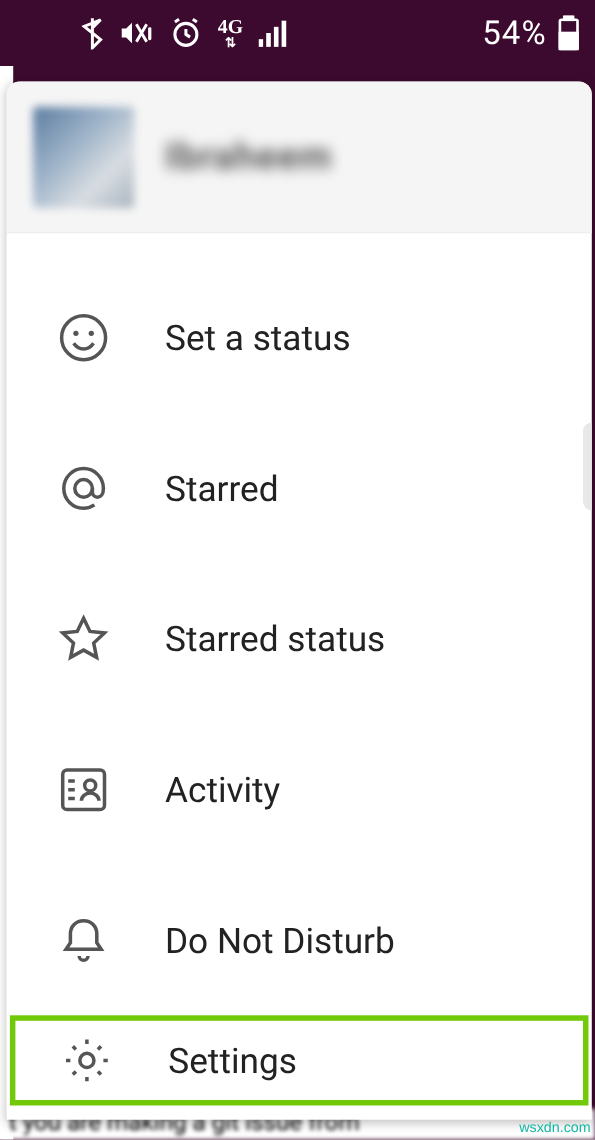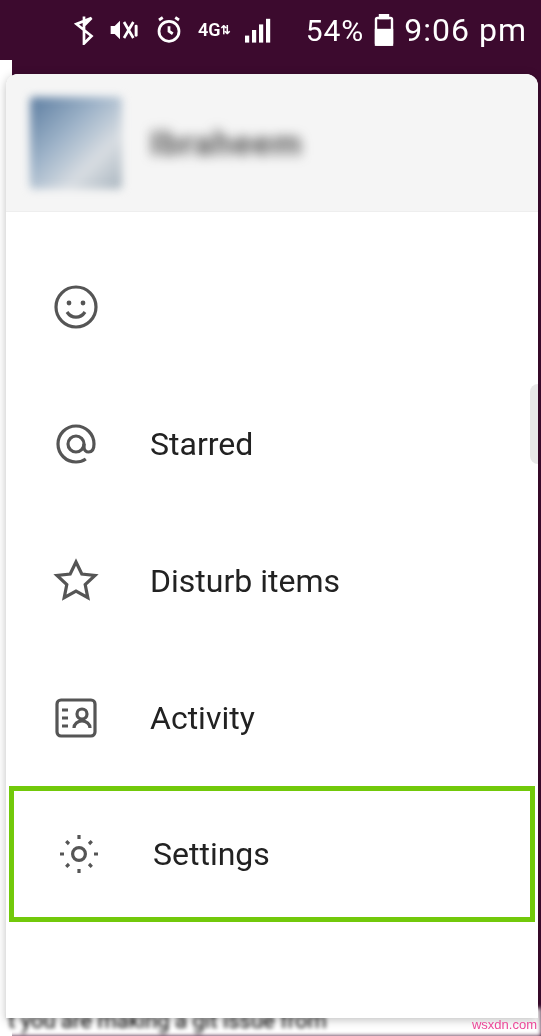--- a/index.html
+++ b/index.html
@@ -18,21 +18,21 @@
       display: flex;
       align-items: center;
       justify-content: flex-end;
       padding: 0 14px;
       gap: 10px;
       font-size: 30px;
       font-weight: 400;
     }
     .status-left { display:flex; gap:14px; align-items:center; margin-right:auto; margin-left:60px;}
     .status-icon { display:inline-flex; align-items:center; justify-content:center; }
-    .status-4g { font-size: 18px; font-weight: 600; line-height: 1; display:flex; flex-direction:row; align-items:center;}
+    .status-4g { font-size: 18px; font-weight: 600; line-height: 1; display:flex; flex-direction:column; align-items:center;font-family:Liberation Serif, serif;}
     .status-4g small{font-size:12px;}
     .status-pct { font-size: 30px; letter-spacing:1px;}
     .status-time { font-size: 32px; font-weight:400; letter-spacing:1px;}
     .bg-strip { position:absolute; left:0; top:60px; width:12px; height:976px; background:#fff; }
     .bg-bottom { position:absolute; left:0; bottom:0; width:541px; height:28px; background:#fff; color:#000; font-size:22px; padding-left:8px; filter:blur(2px); overflow:hidden;}
     .drawer {
       position: absolute;
       top: 74px;
       left: 6px;
       right: 3px;
@@ -71,21 +71,21 @@
     .menu-item {
       display: flex;
       align-items: center;
       height: 137px;
       padding: 0 24px 0 46px;
       gap: 50px;
       cursor: pointer;
     }
     .menu-item.highlighted {
       border: 5px solid #72c90a;
-      height: 136px;
+      height: 82px;
       margin: 0 3px 4px 3px;
       padding-left: 41px;
     }
     .menu-icon {
       width: 48px;
       height: 48px;
       color: #595959;
       flex-shrink: 0;
       display:flex;
       align-items:center;
@@ -104,21 +104,21 @@
       width:8px;
       height:80px;
       background:#e8e8e8;
       border-radius:8px 0 0 8px;
     }
     .watermark{
       position:absolute;
       right:4px;
       bottom:4px;
       font-size:13px;
-      color:#ec4899;
+      color:#14b8a6;
       font-family: Arial, sans-serif;
       z-index:10;
     }
   </style>
 </head>
 <body>
 
 <div class="status-bar">
   <div class="status-left">
     <span class="status-icon">
@@ -153,21 +153,20 @@
     </span>
   </div>
   <span class="status-pct">54%</span>
   <span class="status-icon">
     <svg width="20" height="32" viewBox="0 0 14 24" fill="none" stroke="#fff" stroke-width="1.8">
         <rect x="1" y="3" width="12" height="20" rx="1"></rect>
         <rect x="4" y="0" width="6" height="3" fill="#fff"></rect>
         <rect x="1" y="12" width="12" height="11" fill="#fff"></rect>
       </svg>
   </span>
-  <span class="status-time">9:06 pm</span>
 </div>
 
 <div class="bg-strip"></div>
 <div class="bg-bottom">t you are making a git issue from</div>
 
 <div class="drawer">
   <div class="profile-header">
     <div class="avatar"></div>
     <div class="username">Ibraheem</div>
   </div>
@@ -175,52 +174,62 @@
 
     <div class="menu-item">
       <span class="menu-icon">
         <svg viewBox="0 0 24 24">
             <circle cx="12" cy="12" r="10"></circle>
             <circle cx="8.5" cy="10" r="1.2" fill="#555" stroke="none"></circle>
             <circle cx="15.5" cy="10" r="1.2" fill="#555" stroke="none"></circle>
             <path d="M7.5 14.5c1.2 1.8 3 2.6 4.5 2.6s3.3-.8 4.5-2.6"></path>
           </svg>
       </span>
+      <span class="menu-label">Set a status</span>
     </div>
 
     <div class="menu-item">
       <span class="menu-icon">
         <svg viewBox="0 0 24 24">
             <circle cx="12" cy="12" r="4"></circle>
             <path d="M16 12v1.5c0 1.4 1 2.5 2.3 2.5 1.5 0 2.7-1.3 2.7-4 0-5-4-9-9-9s-9 4-9 9 4 9 9 9c1.8 0 3.5-.5 4.9-1.5"></path>
           </svg>
       </span>
       <span class="menu-label">Starred</span>
     </div>
 
     <div class="menu-item">
       <span class="menu-icon">
         <svg viewBox="0 0 24 24">
             <path d="M12 2.5l2.9 6 6.6.7-4.9 4.6 1.3 6.5L12 17l-5.9 3.3 1.3-6.5L2.5 9.2l6.6-.7z"></path>
           </svg>
       </span>
-      <span class="menu-label">Disturb items</span>
+      <span class="menu-label">Starred status</span>
     </div>
 
     <div class="menu-item">
       <span class="menu-icon">
         <svg viewBox="0 0 24 24">
             <rect x="2.5" y="3" width="19" height="18" rx="2"></rect>
             <circle cx="15" cy="10" r="2.5"></circle>
             <path d="M11 17c0-2 1.8-3.5 4-3.5s4 1.5 4 3.5M5 8h3M5 12h3M5 16h3"></path>
           </svg>
       </span>
       <span class="menu-label">Activity</span>
     </div>
 
+    <div class="menu-item">
+      <span class="menu-icon">
+        <svg viewBox="0 0 24 24">
+            <path d="M12 3c-3.5 0-6 2.5-6 6v4l-2 3h16l-2-3V9c0-3.5-2.5-6-6-6z"></path>
+            <path d="M10 19a2 2 0 0 0 4 0"></path>
+          </svg>
+      </span>
+      <span class="menu-label">Do Not Disturb</span>
+    </div>
 
     <div class="menu-item highlighted">
       <span class="menu-icon">
         <svg viewBox="0 0 24 24">
             <circle cx="12" cy="12" r="3.2"></circle>
             <path d="M12 2.5v2M12 19.5v2M21.5 12h-2M4.5 12h-2M18.4 5.6l-1.4 1.4M7 17l-1.4 1.4M18.4 18.4L17 17M7 7 5.6 5.6"></path>
           </svg>
       </span>
       <span class="menu-label">Settings</span>
     </div>

